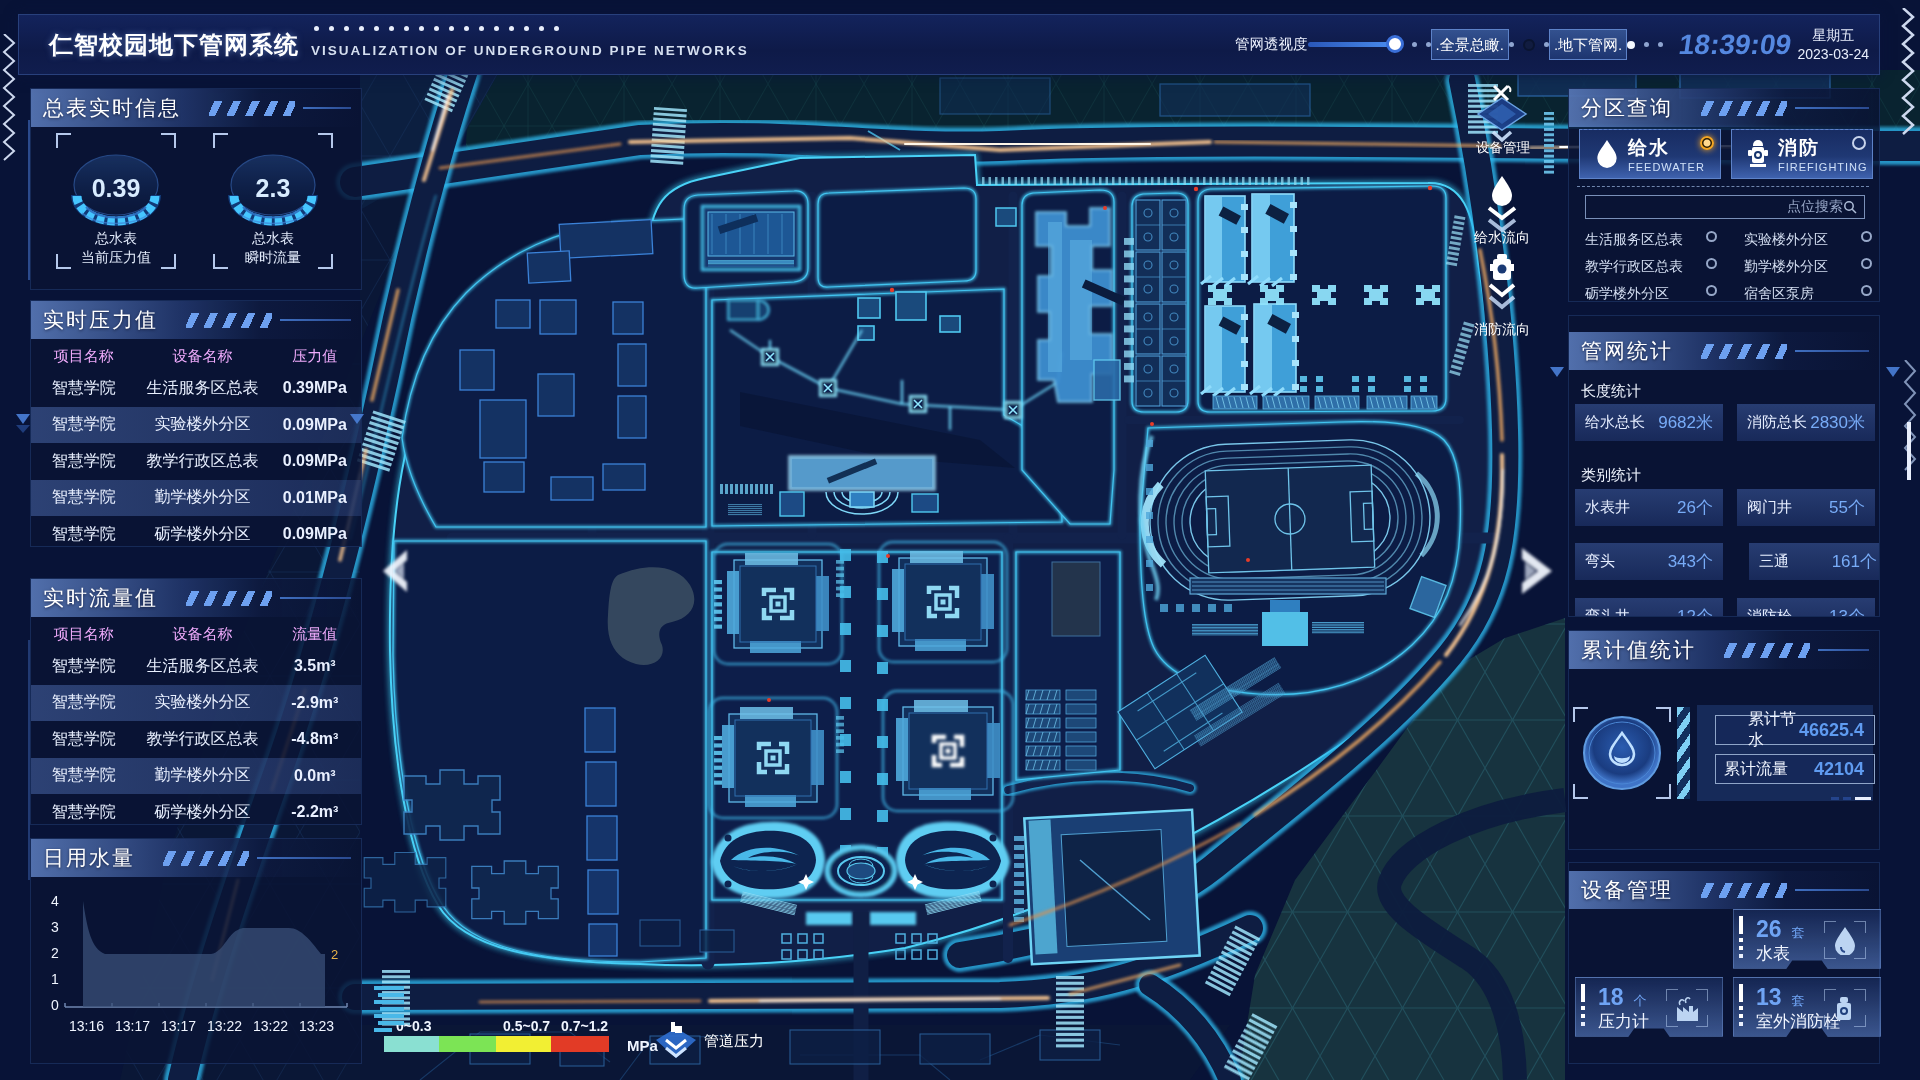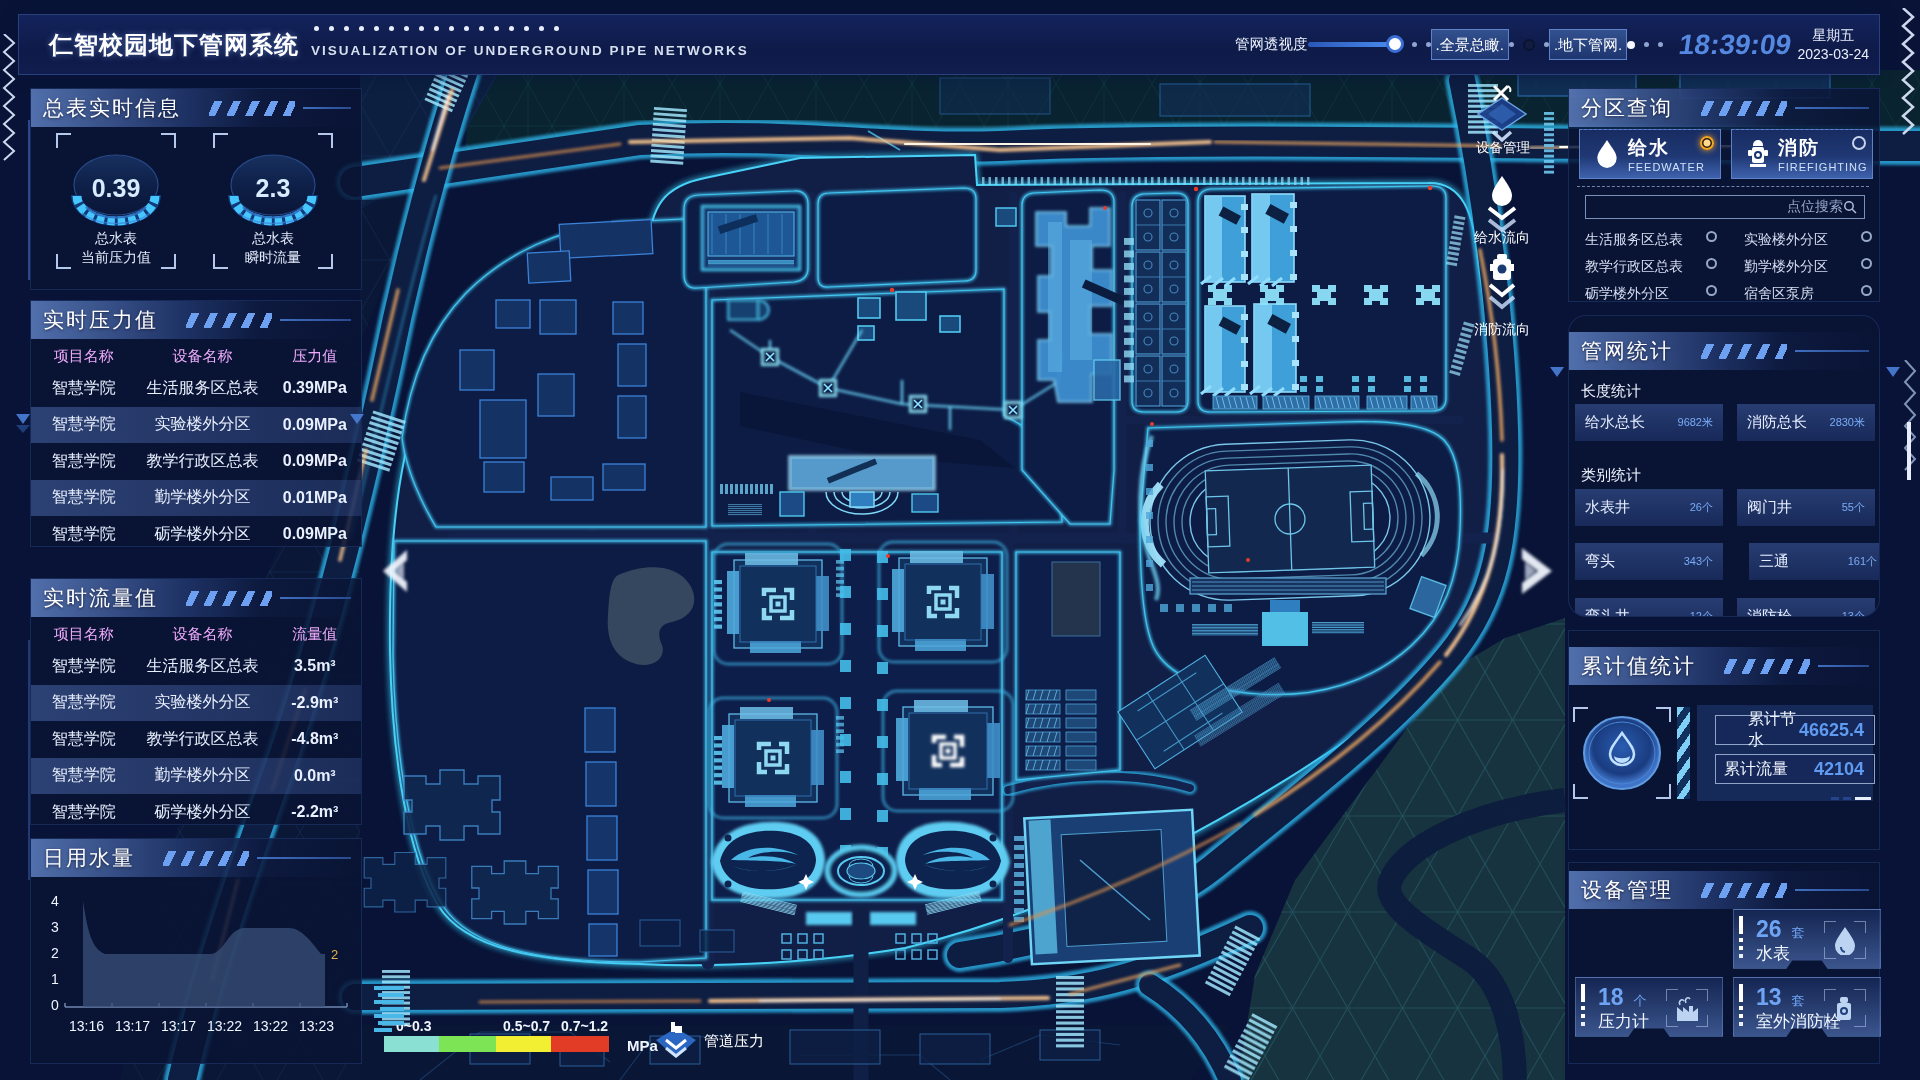--- a/index.html
+++ b/index.html
@@ -36,21 +36,21 @@
 
 table.tb{width:100%;border-collapse:collapse;table-layout:fixed;}
 table.tb th{color:#f0abfc;font-weight:normal;font-size:15px;padding:6px 0 4px;}
 table.tb td{color:#e9f0ff;font-size:16px;text-align:center;height:36.5px;padding:0;}
 table.tb tr.hl{background:linear-gradient(90deg,rgba(95,130,205,.42),rgba(70,100,170,.30));}
 table.tb td.b{font-weight:bold;}
 
 .sbox{position:absolute;height:37px;background:linear-gradient(180deg,rgba(82,118,200,.42),rgba(55,85,160,.34));
 display:flex;align-items:center;justify-content:space-between;padding:0 10px;box-sizing:border-box;}
 .sbox .k{color:#e6eeff;font-size:15px;white-space:nowrap;}
-.sbox .v{color:#78acf8;font-size:11px;white-space:nowrap;}
+.sbox .v{color:#78acf8;font-size:17px;white-space:nowrap;}
 .slab{position:absolute;color:#f0f5ff;font-size:15px;}
 
 .cor i{position:absolute;width:13px;height:13px;border:2px solid #c8dcff;opacity:.9;}
 .cor i.tl{left:0;top:0;border-right:none;border-bottom:none;}
 .cor i.tr{right:0;top:0;border-left:none;border-bottom:none;}
 .cor i.bl{left:0;bottom:0;border-right:none;border-top:none;}
 .cor i.br{right:0;bottom:0;border-left:none;border-top:none;}
 
 .zbtn{position:absolute;width:140px;height:48px;background:linear-gradient(180deg,#182c62,#1f3874 55%,#3f62ae);
 border:1px solid #5d82c8;display:flex;align-items:center;border-top-style:dashed;}
@@ -1427,21 +1427,21 @@
         <i class="rc r2"></i>
       </div>
 <div class="zrow" style="top:194px;">
         <span>砺学楼外分区</span>
         <i class="rc"></i>
         <span class="c2">宿舍区泵房</span>
         <i class="rc r2"></i>
       </div>
 </div>
 
-<div class="panel" style="left:1568px;top:315px;width:310px;height:300px;overflow:hidden;border-radius:18px;">
+<div class="panel" style="left:1568px;top:315px;width:310px;height:300px;overflow:hidden;">
 <div class="phead" style="margin-top:16px;">
         <span class="t">管网统计</span>
         <span class="sl"></span>
         <span class="ln"></span>
       </div>
 
 <div class="slab" style="left:12px;top:66px;">长度统计</div>
 
 <div class="sbox" style="left:6px;top:88px;width:148px;">
         <span class="k">给水总长</span>
@@ -1474,21 +1474,21 @@
         <span class="k">弯头井</span>
         <span class="v">12个</span>
       </div>
 <div class="sbox" style="left:168px;top:282px;width:138px;">
         <span class="k">消防栓</span>
         <span class="v">13个</span>
       </div>
 </div>
 
 <div class="panel" style="left:1568px;top:630px;width:310px;height:218px;">
-<div class="phead" style="margin-top:16px;text-align:center;">
+<div class="phead" style="text-align:center;">
         <span class="t">累计值统计</span>
         <span class="sl"></span>
         <span class="ln"></span>
       </div>
 
 <div class="cor" style="position:absolute;left:4px;top:76px;width:98px;height:92px;"><i class="tl"></i><i class="tr"></i><i class="bl"></i><i class="br"></i>
 <svg width="98" height="92">
           <defs>
             <radialGradient id="wg" cx="0.5" cy="0.42">
               <stop offset="0" stop-color="#2a5cb0"></stop>

